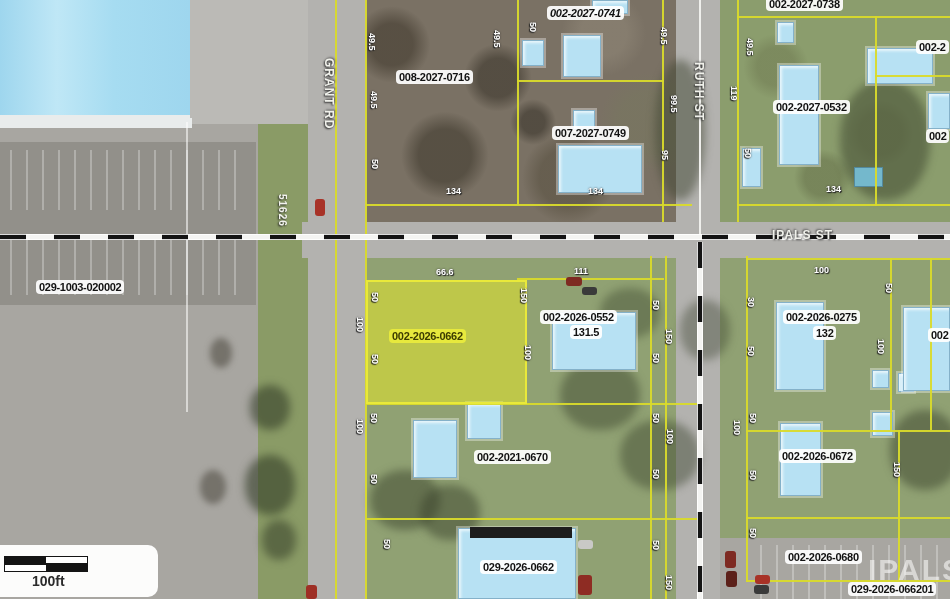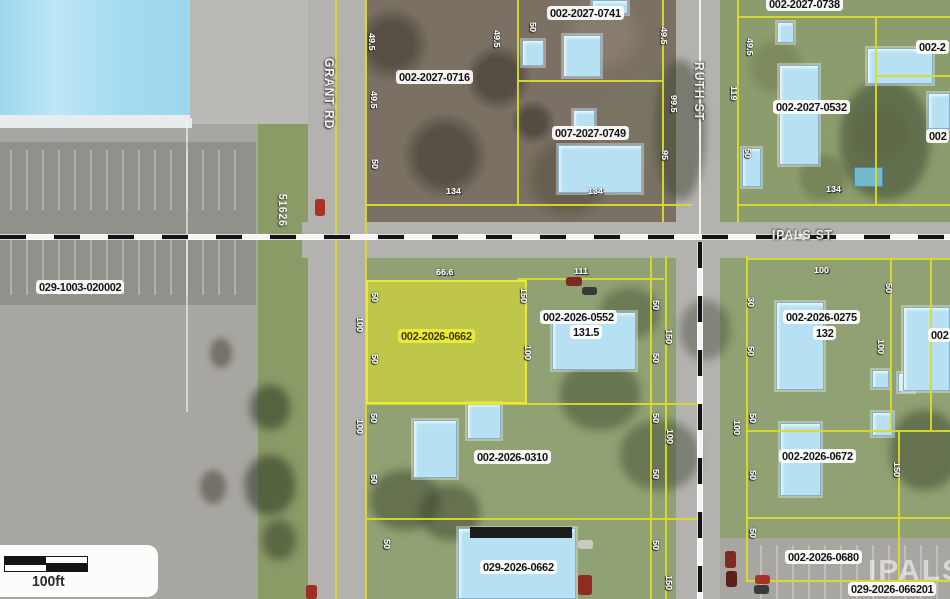--- a/index.html
+++ b/index.html
@@ -170,31 +170,31 @@
   <div class="car" style="left:582px;top:287px;width:15px;height:8px;background:#3a3a3a;"></div>
   <div class="car" style="left:578px;top:540px;width:15px;height:9px;background:#c9c9c6;"></div>
   <div class="car" style="left:578px;top:575px;width:14px;height:20px;background:#8e2c23;"></div>
   <div class="car" style="left:725px;top:551px;width:11px;height:17px;background:#7e2a22;"></div>
   <div class="car" style="left:726px;top:571px;width:11px;height:16px;background:#5c2019;"></div>
   <div class="car" style="left:755px;top:575px;width:15px;height:9px;background:#a83227;"></div>
   <div class="car" style="left:754px;top:585px;width:15px;height:9px;background:#3a3a3a;"></div>
 
   <div id="labels" style="left:0;top:0;width:950px;height:599px;">
       <div class="plabel" style="left: 36px; top: 280px;">029-1003-020002</div>
-      <div class="plabel" style="left: 396px; top: 70px;">002-2027-0716</div>
-      <div class="plabel" style="left: 547px; top: 6px;">002-2027-0741</div>
+      <div class="plabel" style="left: 396px; top: 70px;">008-2027-0716</div>
+      <div class="plabel" style="left: 547px; top: 6px; font-style: italic;">002-2027-0741</div>
       <div class="plabel" style="left: 552px; top: 126px;">007-2027-0749</div>
       <div class="plabel" style="left: 766px; top: -3px;">002-2027-0738</div>
       <div class="plabel" style="left: 773px; top: 100px;">002-2027-0532</div>
-      <div class="plabel hl" style="left: 398px; top: 329px;">002-2026-0662</div>
+      <div class="plabel hl" style="left: 389px; top: 329px;">002-2026-0662</div>
       <div class="plabel" style="left: 540px; top: 310px;">002-2026-0552</div>
       <div class="plabel" style="left: 570px; top: 325px;">131.5</div>
       <div class="plabel" style="left: 783px; top: 310px;">002-2026-0275</div>
       <div class="plabel" style="left: 813px; top: 326px;">132</div>
-      <div class="plabel" style="left: 474px; top: 450px;">002-2026-0310</div>
+      <div class="plabel" style="left: 474px; top: 450px;">002-2021-0670</div>
       <div class="plabel" style="left: 480px; top: 560px;">029-2026-0662</div>
       <div class="plabel" style="left: 779px; top: 449px;">002-2026-0672</div>
       <div class="plabel" style="left: 785px; top: 550px;">002-2026-0680</div>
       <div class="plabel" style="left: 848px; top: 582px;">029-2026-066201</div>
       <div class="plabel" style="left: 916px; top: 40px;">002-2</div>
       <div class="plabel" style="left: 926px; top: 129px;">002</div>
       <div class="plabel" style="left: 928px; top: 328px;">002</div>
       <div class="dim v" style="left: 376px; top: 33px;">49.5</div>
       <div class="dim v" style="left: 378px; top: 91px;">49.5</div>
       <div class="dim v" style="left: 379px; top: 159px;">50</div>

